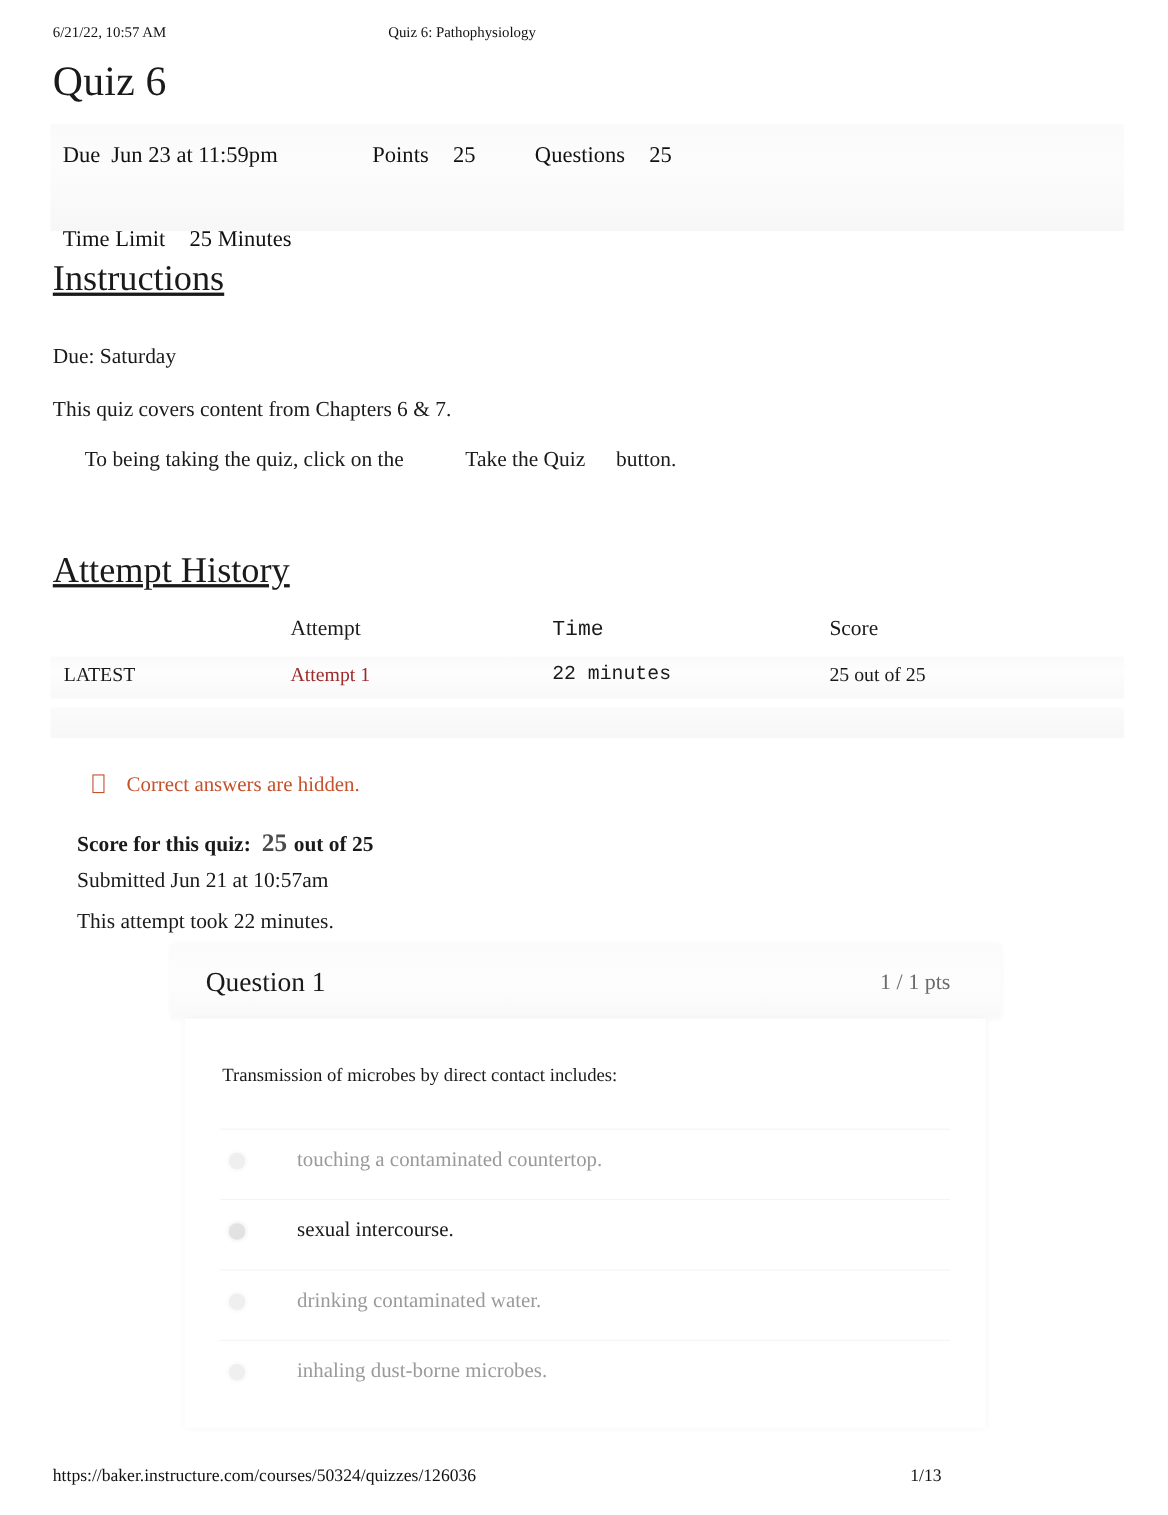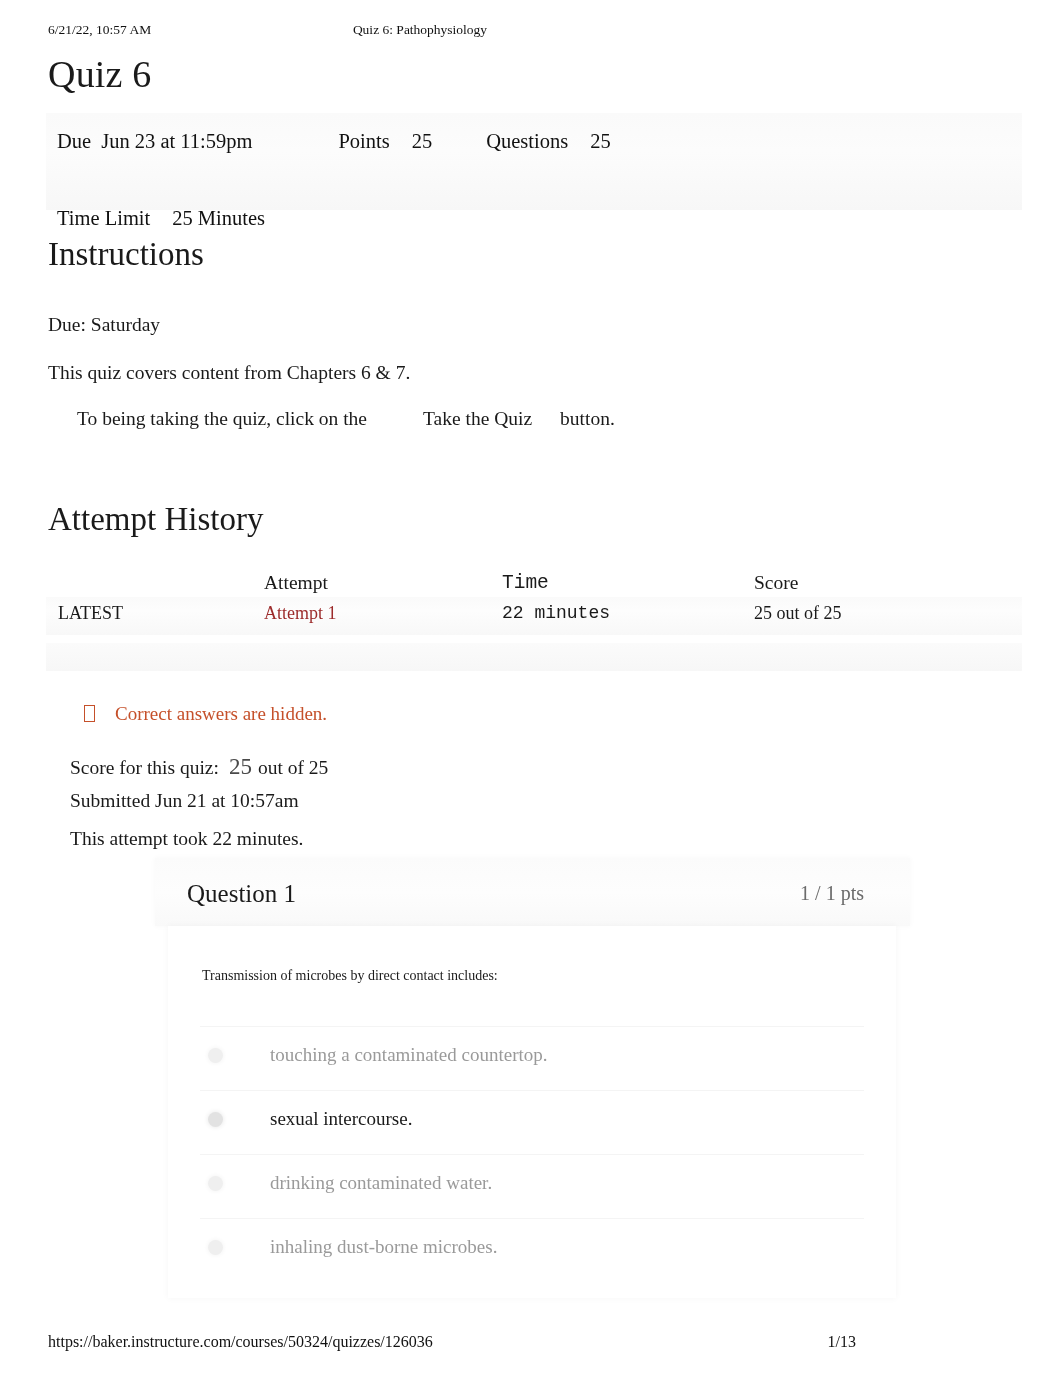--- a/index.html
+++ b/index.html
@@ -92,20 +92,21 @@
   
   .section-heading {
     position: absolute;
     left: 48px;
     font-size: 33px;
     font-weight: normal;
     color: #1a1a1a;
     margin: 0;
     line-height: 1.2;
     white-space: nowrap;
+    text-decoration: underline;
   }
   #instructions-heading { top: 235px; }
   #attempt-history-heading { top: 500px; }
 
   
   .instr-p {
     position: absolute;
     left: 48px;
     font-size: 19.5px;
     color: #1a1a1a;
@@ -121,21 +122,21 @@
   
   .attempt-table {
     position: absolute;
     left: 46px;
     top: 555px;
     width: 976px;
     height: 116px;
   }
   .at-headrow {
     position: absolute;
-    left: 0; top: 15px;
+    left: 0; top: 4px;
     width: 976px; height: 26px;
   }
   .at-row {
     position: absolute;
     left: 0; top: 42px;
     width: 976px; height: 38px;
     background: linear-gradient(180deg, #fafafa 0%, #fdfdfd 35%, #f8f8f8 100%);
   }
   .at-footpad {
     position: absolute;
@@ -183,21 +184,21 @@
   }
 
   
   .score-line {
     position: absolute;
     left: 70px;
     font-size: 19.5px;
     color: #1a1a1a;
     white-space: nowrap;
   }
-  #score-for-quiz { top: 754px; }
+  #score-for-quiz { top: 754px; font-weight: bold; }
   #submitted-line { top: 790px; }
   #duration-line { top: 828px; }
   .score-num {
     display: inline-block;
     font-size: 23px;
     color: #4a4a4a;
     margin: 0 6px 0 10px;
   }
 
   
@@ -234,21 +235,21 @@
     margin-left: 13px;
     width: 728px;
     height: 372px;
     background: #ffffff;
     box-shadow: 0 0 7px rgba(0,0,0,0.045);
   }
   .question-text {
     position: absolute;
     left: 34px;
     top: 42px;
-    font-size: 14px;
+    font-size: 17px;
     color: #1a1a1a;
     white-space: nowrap;
   }
   .answers {
     position: absolute;
     left: 32px;
     top: 100px;
     width: 664px;
   }
   .answer-row {

